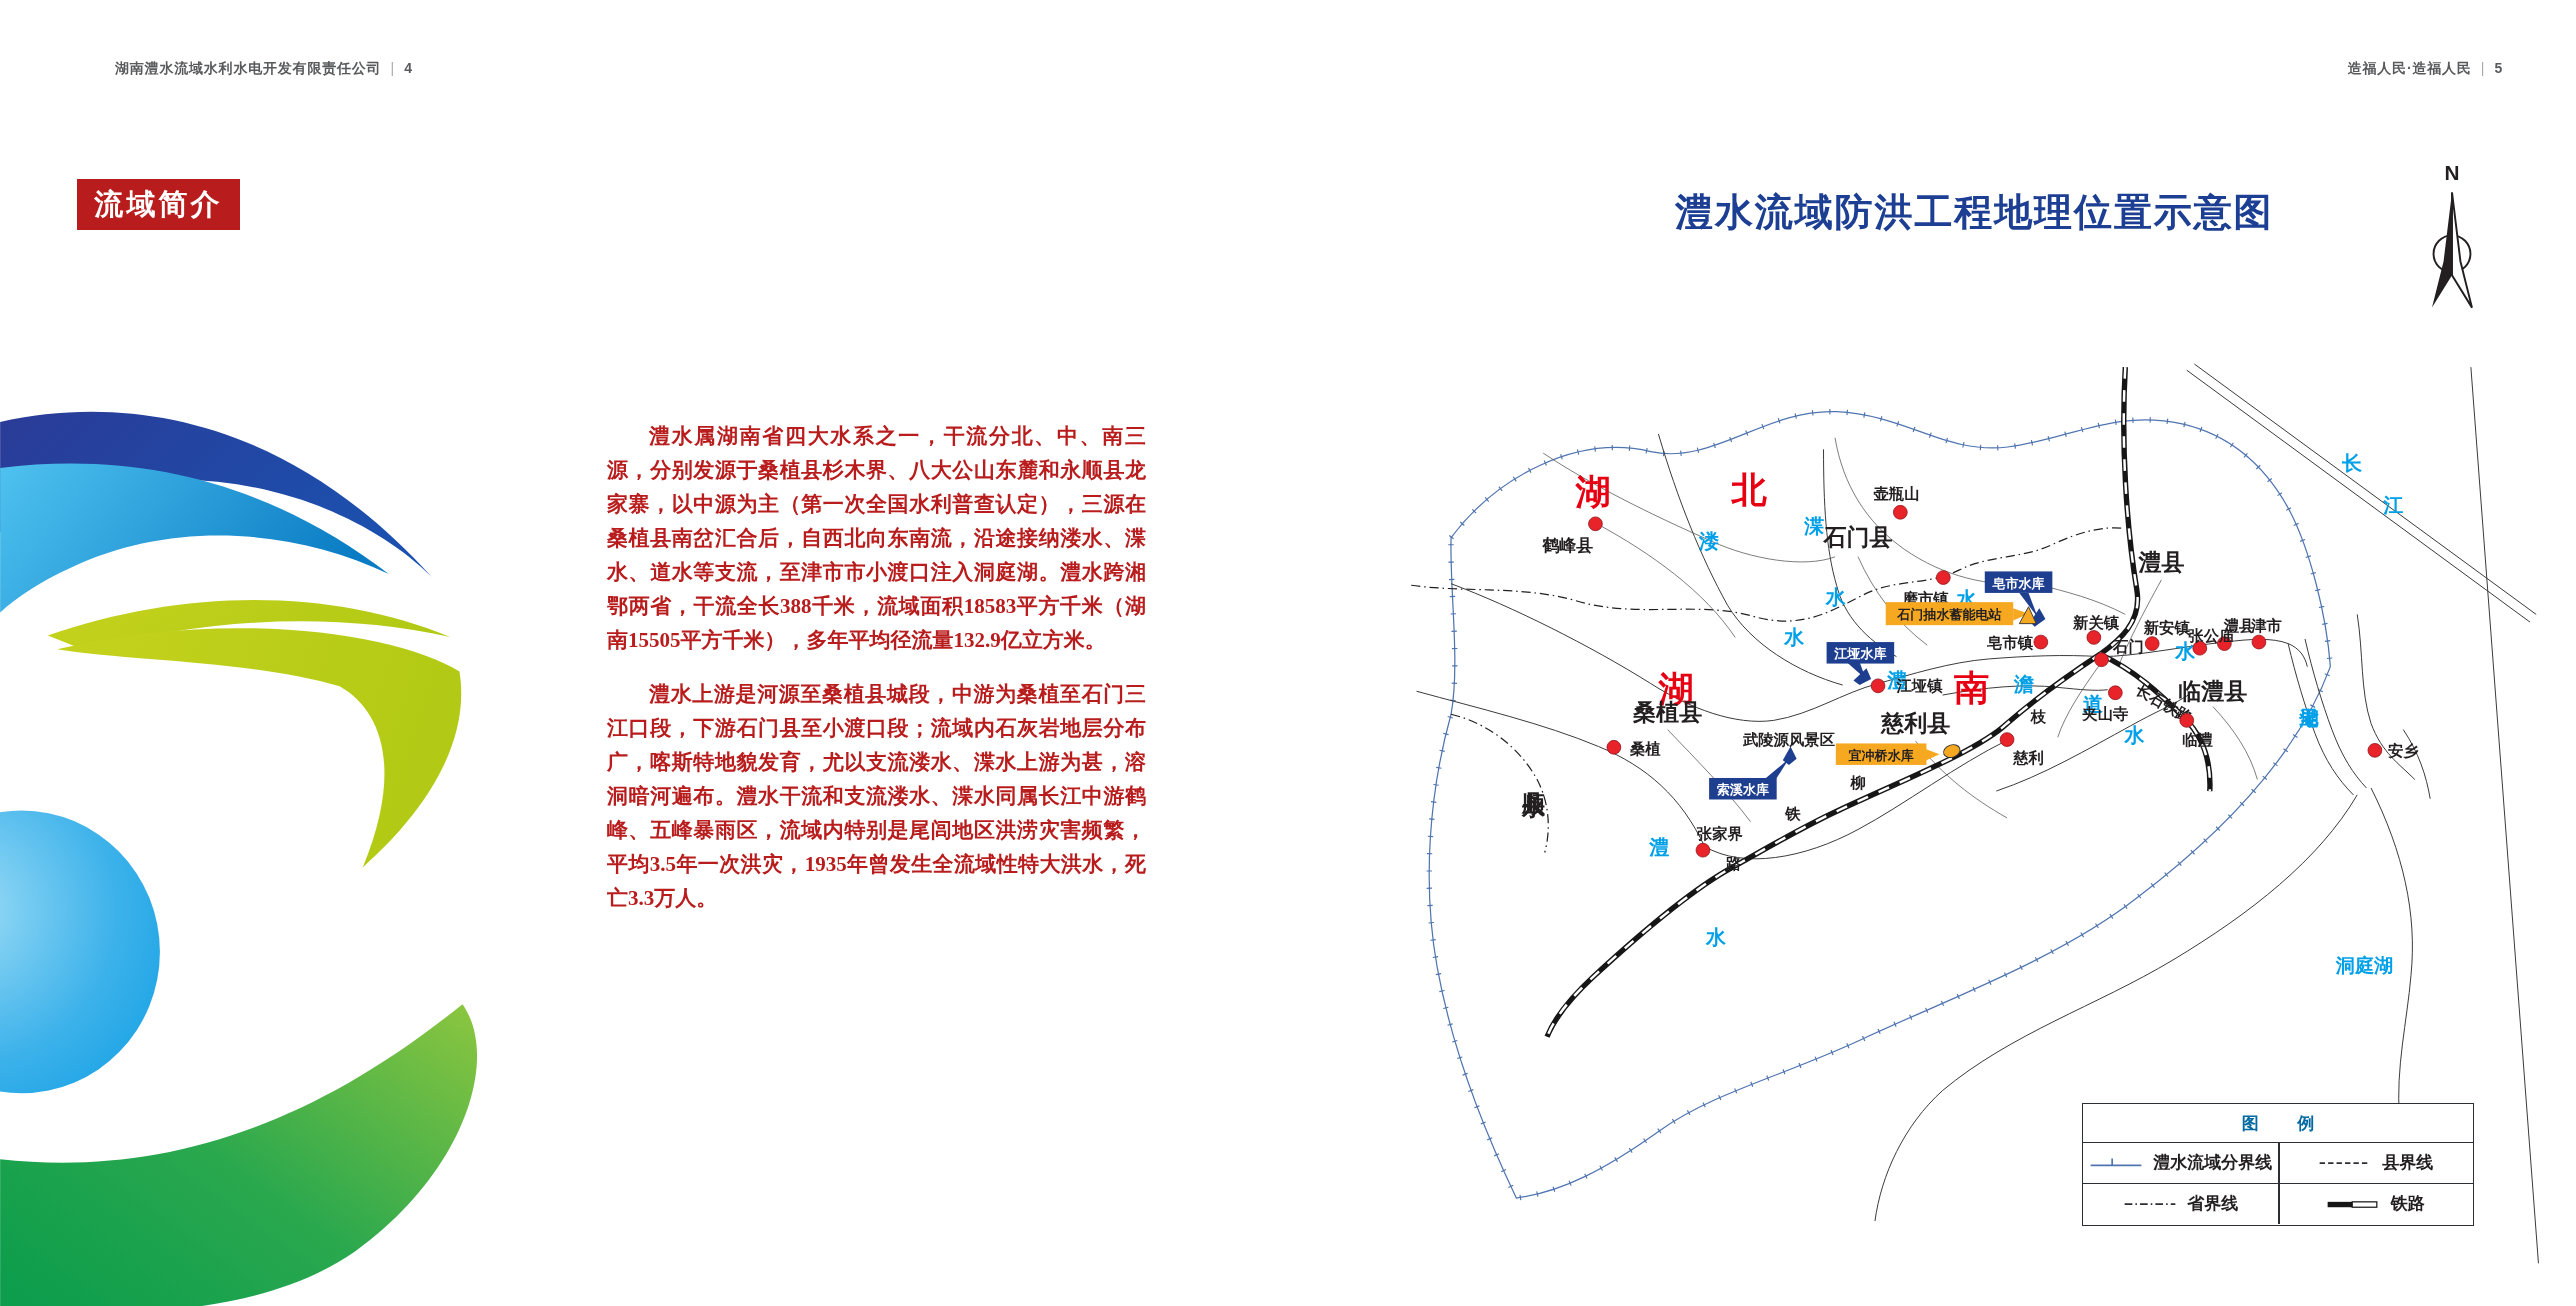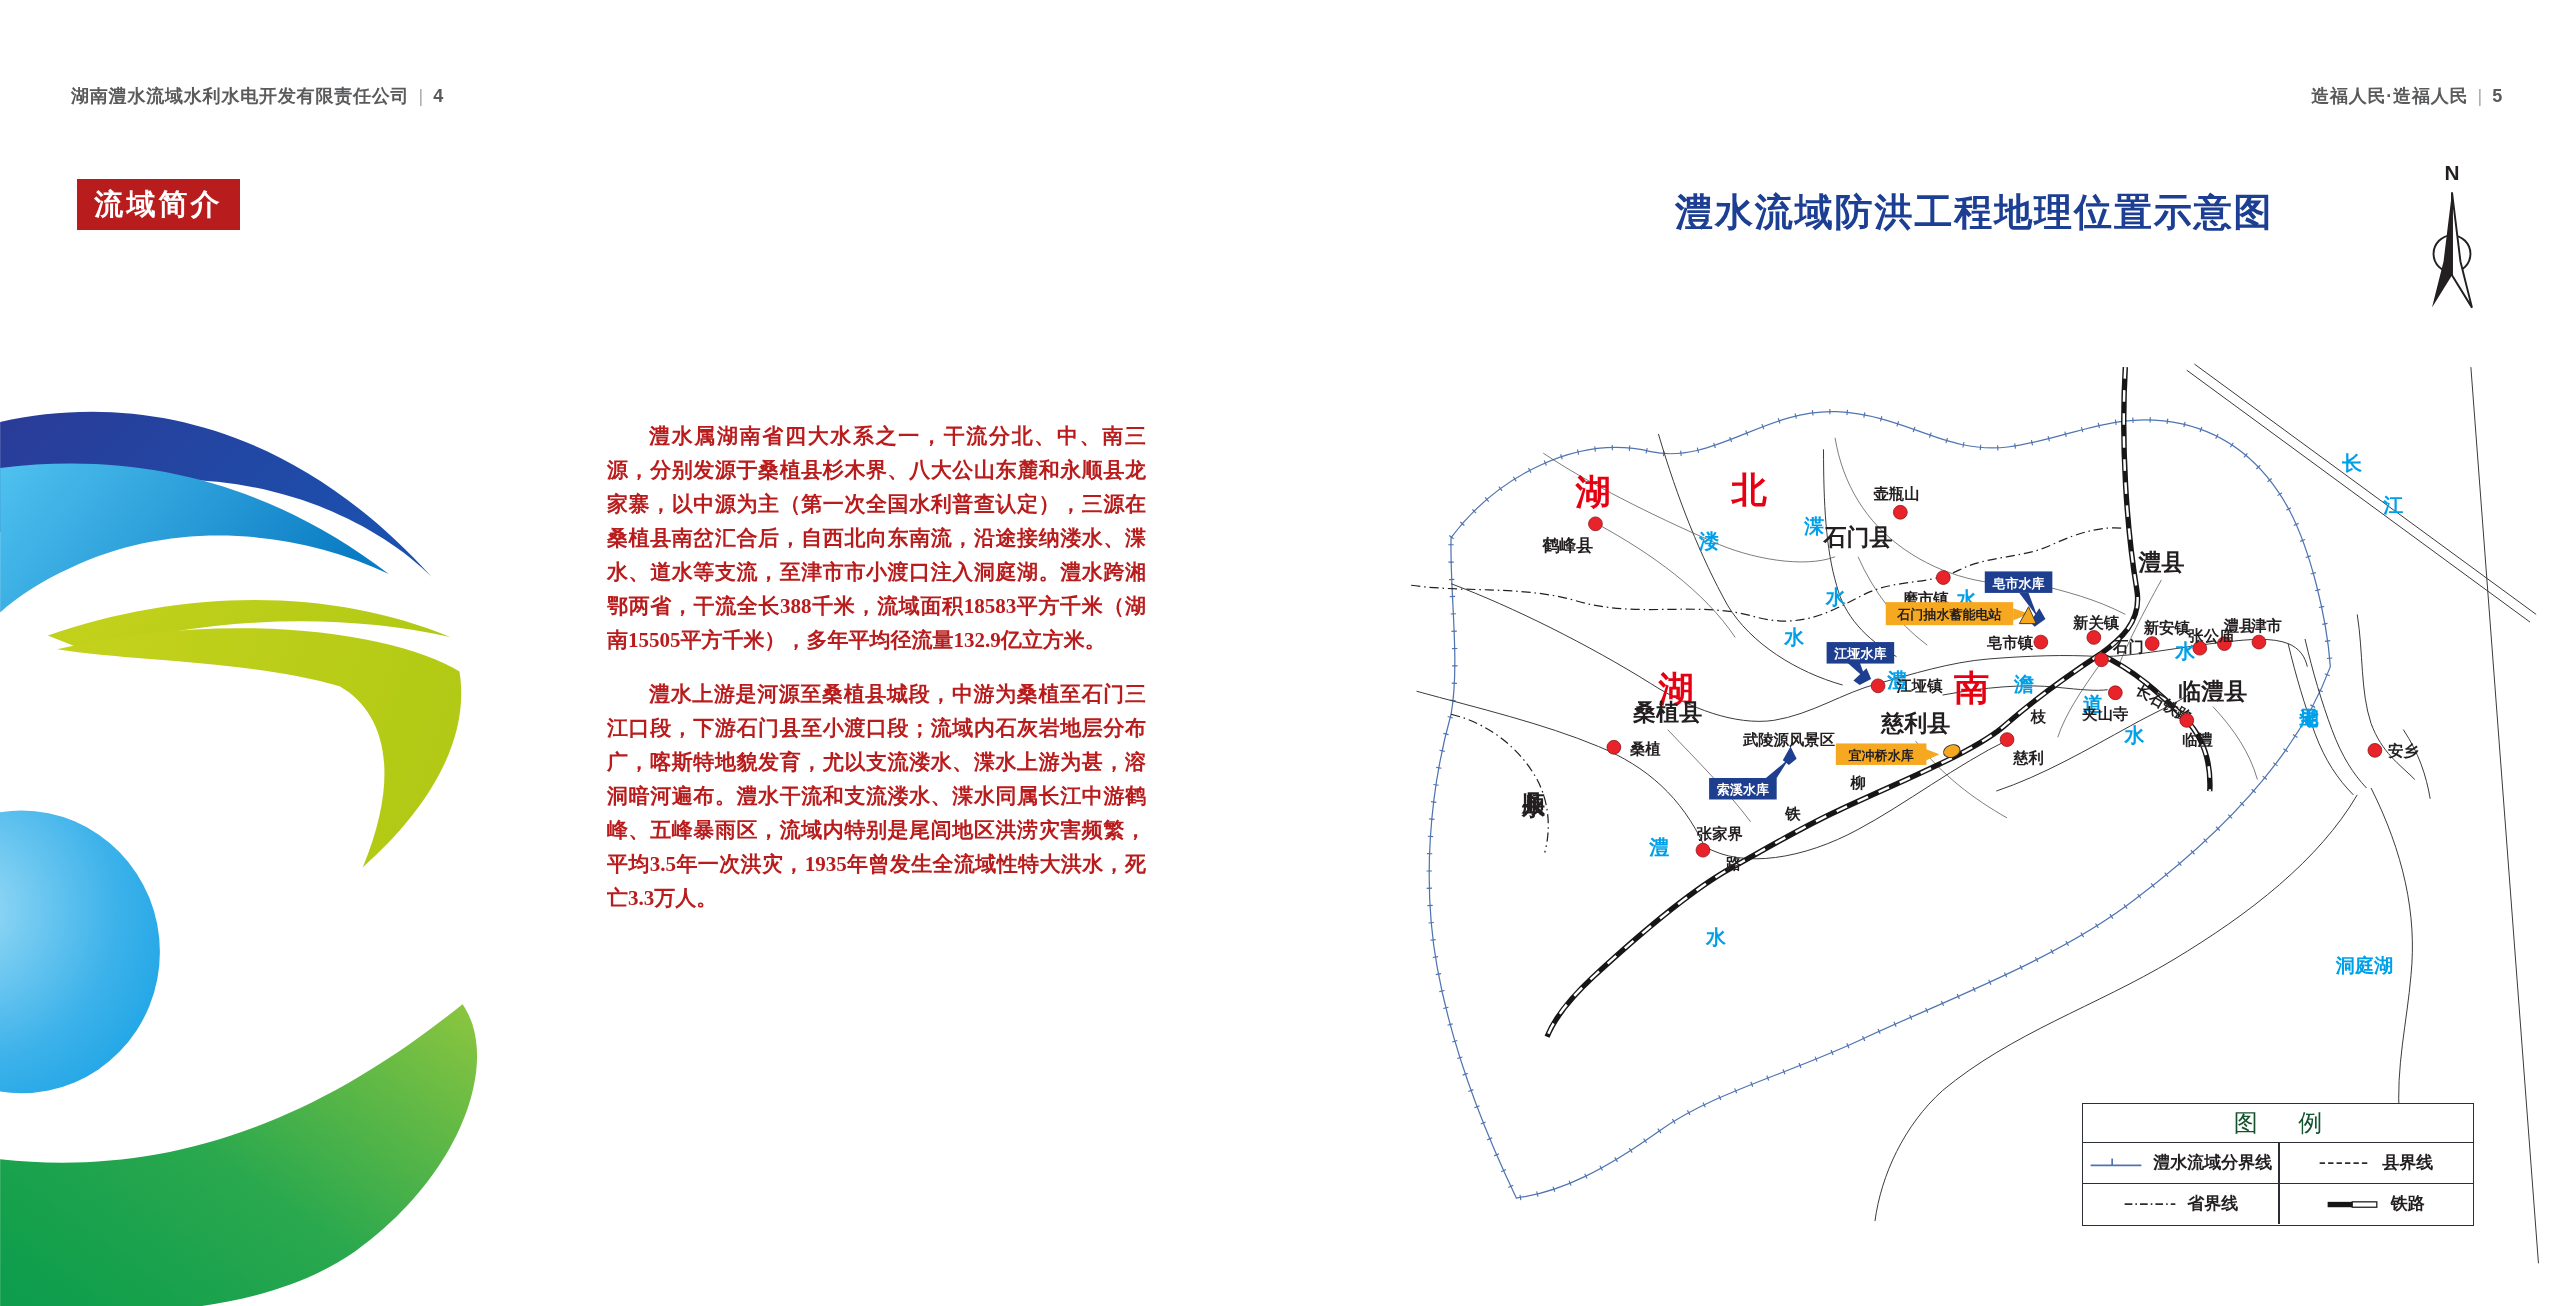--- a/index.html
+++ b/index.html
@@ -1,20 +1,20 @@
 <!DOCTYPE html>
 <html style="font-size:12.3px"><head>
 <meta charset="utf-8">
 <style>
   html,body{margin:0;padding:0;}
   body{width:2576px;height:1306px;position:relative;overflow:hidden;background:#ffffff;
        font-family:"Liberation Sans", sans-serif;}
 
   
-  .hdr{position:absolute;top:84px;font-size:18px;font-weight:bold;color:#595a5c;letter-spacing:0.8px;white-space:nowrap;}
+  .hdr{position:absolute;top:60px;font-size:14px;font-weight:bold;color:#595a5c;letter-spacing:0.8px;white-space:nowrap;margin-left:44px;}
   #hdr-left{left:71px;}
   #hdr-right{right:73px;text-align:right;}
   .hdr .sep{color:#a7a9ac;font-weight:normal;margin:0 9.2px;}
 
   
   #section-title{position:absolute;left:77px;top:179px;width:163px;height:51px;background:#b91c1c;
      color:#fff;font-size:29px;font-weight:bold;display:flex;align-items:center;justify-content:center;letter-spacing:3.1px;}
   #body-text{position:absolute;left:607px;top:419px;width:539px;
      font-family:"Liberation Serif","DejaVu Serif",serif;font-size:21px;line-height:34px;
      color:#b91c1c;text-align:justify;font-weight:bold;}
@@ -40,22 +40,22 @@
   .basin-tick{stroke:#4f74b0;stroke-width:7;fill:none;stroke-dasharray:1.5 21;}
   .provline{stroke:#231f20;stroke-width:1.6;fill:none;stroke-dasharray:12 5 2 5;}
   .rail{stroke:#161616;stroke-width:7;fill:none;}
   .rail-w{stroke:#ffffff;stroke-width:3.2;fill:none;stroke-dasharray:15 15;}
   .navybox{fill:#1e3e8f;}
   .orbox{fill:#f6a821;}
 
   
   #legend{position:absolute;left:2082px;top:1103px;width:392px;height:123px;border:1.5px solid #2b2e34;
      box-sizing:border-box;background:#fff;}
-  .lg-title{height:38px;display:flex;align-items:center;justify-content:center;font-size:24px;font-weight:normal;
-     letter-spacing:17px;color:#14532d;border-bottom:1.5px solid #2b2e34;text-indent:17px;}
+  .lg-title{height:38px;display:flex;align-items:center;justify-content:center;font-size:17px;font-weight:bold;
+     letter-spacing:17px;color:#0369a1;border-bottom:1.5px solid #2b2e34;text-indent:17px;}
   .lg-grid{display:grid;grid-template-columns:1fr 1fr;grid-template-rows:1fr 1fr;height:81px;position:relative;}
   .lg-grid::before{content:"";position:absolute;left:50%;top:0;bottom:0;width:1.5px;background:#2b2e34;}
   .lg-cell{display:flex;align-items:center;justify-content:center;gap:10.7px;font-size:17px;font-weight:bold;color:#231f20;}
   .lg-c1,.lg-c2{border-bottom:1.5px solid #2b2e34;text-align:center;}
 
   #compass{position:absolute;left:2425px;top:160px;}
 </style>
 </head>
 <body>
 

